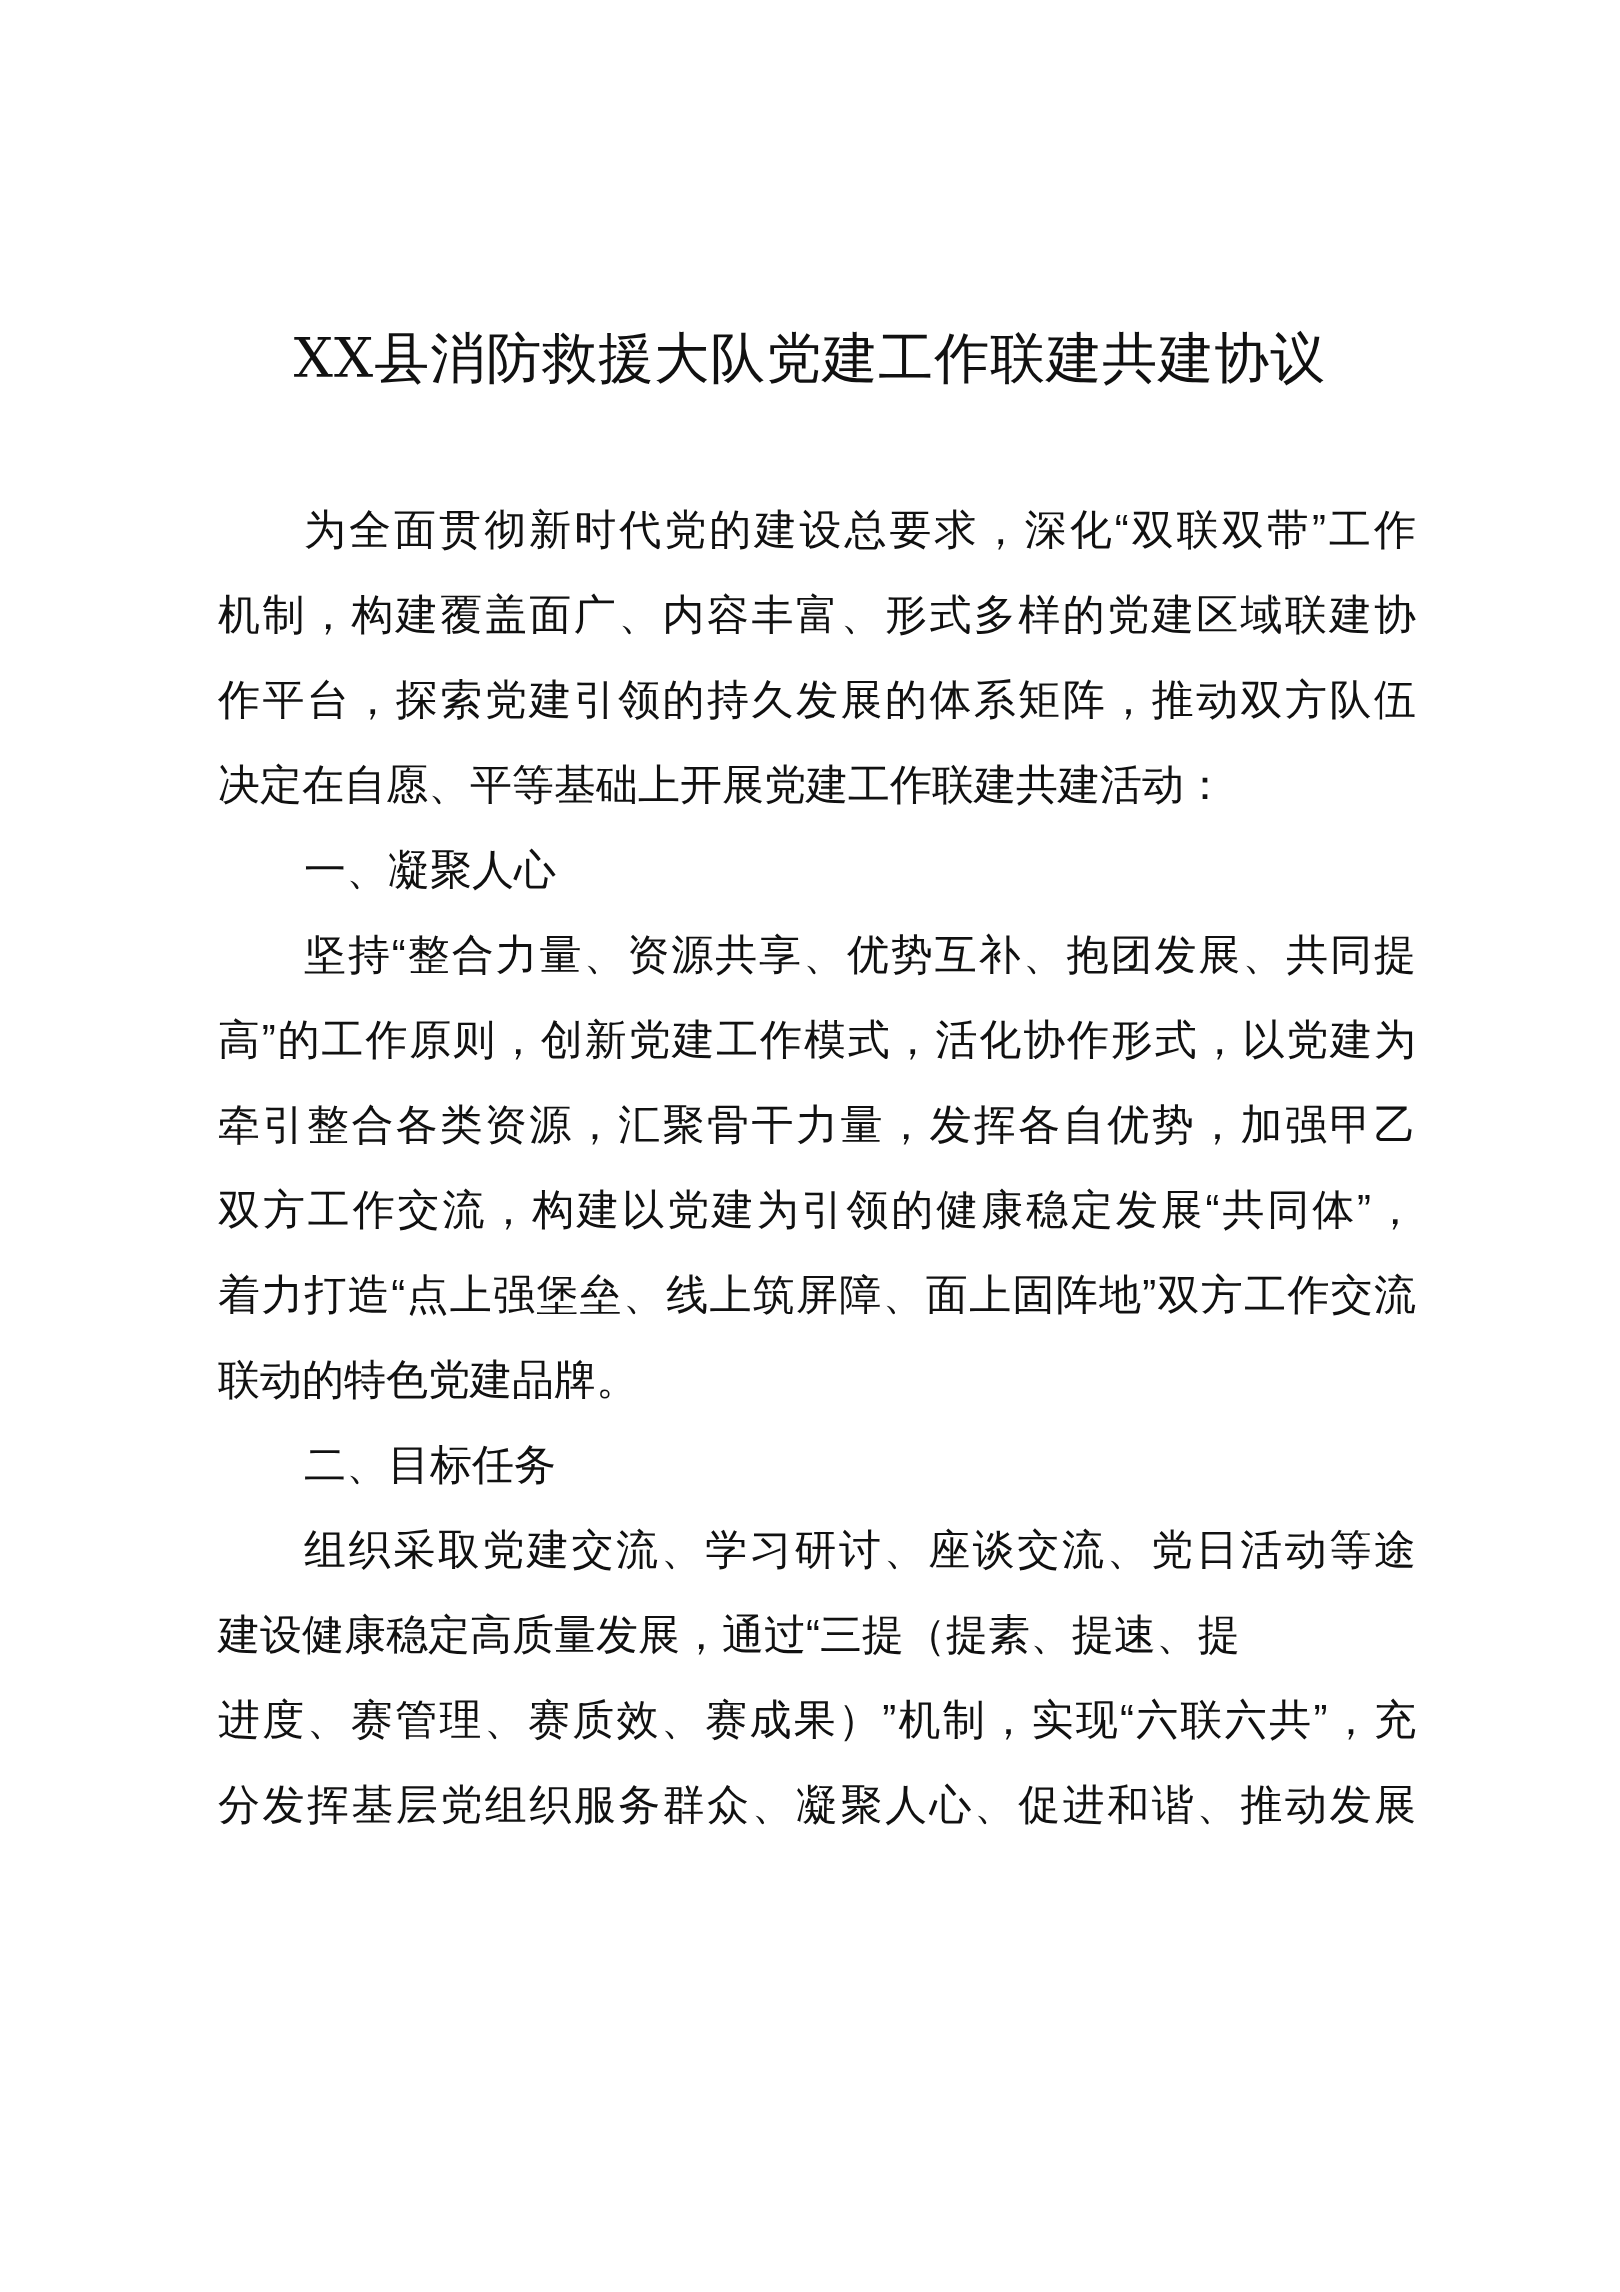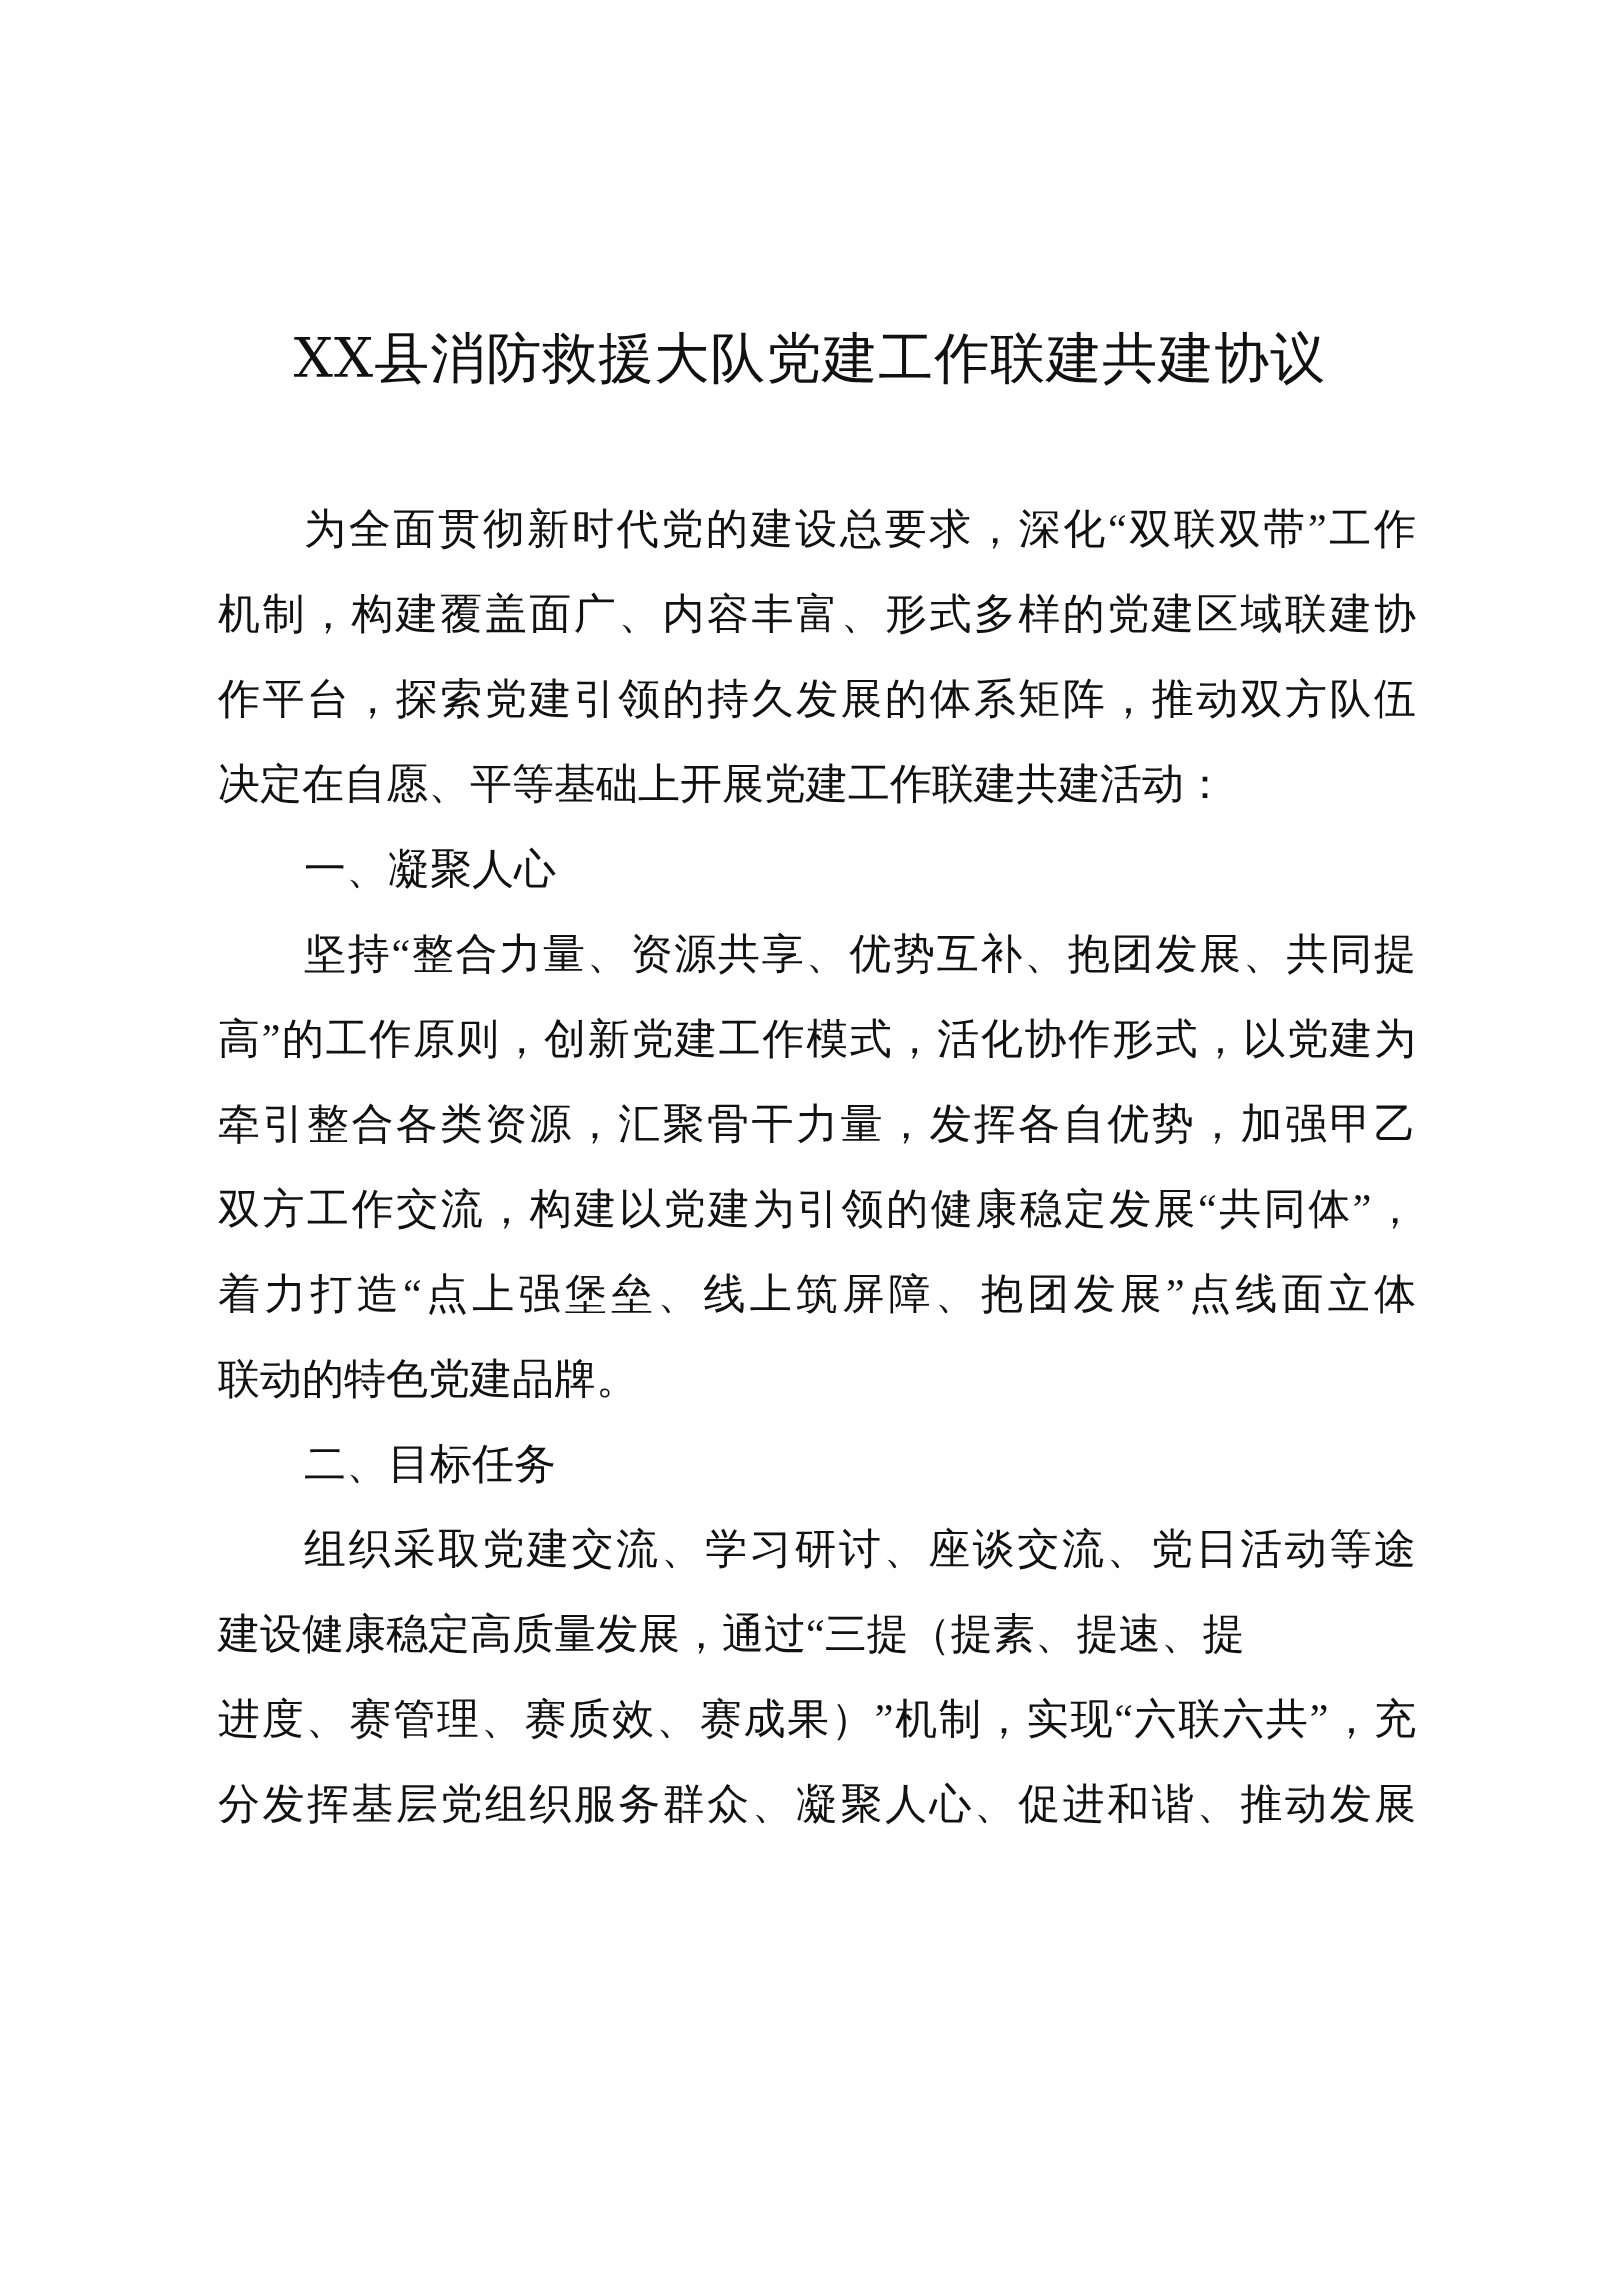--- a/index.html
+++ b/index.html
@@ -5,21 +5,21 @@
   html, body { margin: 0; padding: 0; background: #ffffff; }
   body { width: 1620px; height: 2293px; position: relative; overflow: hidden; }
   .page { position: absolute; left: 0; top: 0; width: 1620px; height: 2293px; background: #ffffff; border-radius: 15px; }
   .title {
     position: absolute; left: 0; top: 319px; width: 1620px; text-align: center;
     font-family: "DejaVu Serif", "Liberation Serif", serif;
     font-size: 55px; color: #111; letter-spacing: 1px; line-height: 78px;
   }
   .body {
     position: absolute; left: 218px; top: 487px; width: 1198px;
-    font-family: Liberation Serif, serif;
+    font-family: Liberation Sans, sans-serif;
     font-size: 42px; color: #111; line-height: 85px;
   }
   .line { white-space: nowrap; height: 85px; overflow: visible; }
   .indent { padding-left: 86px; }
   .justify { text-align: justify; text-align-last: justify; }
 </style>
 </head>
 <body>
 
 <div class="page">
@@ -27,21 +27,21 @@
   <div class="body">
     <div class="line indent justify">为全面贯彻新时代党的建设总要求，深化“双联双带”工作</div>
     <div class="line justify">机制，构建覆盖面广、内容丰富、形式多样的党建区域联建协</div>
     <div class="line justify">作平台，探索党建引领的持久发展的体系矩阵，推动双方队伍</div>
     <div class="line">决定在自愿、平等基础上开展党建工作联建共建活动：</div>
     <div class="line indent">一、凝聚人心</div>
     <div class="line indent justify">坚持“整合力量、资源共享、优势互补、抱团发展、共同提</div>
     <div class="line justify">高”的工作原则，创新党建工作模式，活化协作形式，以党建为</div>
     <div class="line justify">牵引整合各类资源，汇聚骨干力量，发挥各自优势，加强甲乙</div>
     <div class="line justify">双方工作交流，构建以党建为引领的健康稳定发展“共同体”，</div>
-    <div class="line justify">着力打造“点上强堡垒、线上筑屏障、抱团发展”点线面立体</div>
+    <div class="line justify">着力打造“点上强堡垒、线上筑屏障、面上固阵地”双方工作交流</div>
     <div class="line">联动的特色党建品牌。</div>
     <div class="line indent">二、目标任务</div>
     <div class="line indent justify">组织采取党建交流、学习研讨、座谈交流、党日活动等途</div>
     <div class="line">建设健康稳定高质量发展，通过“三提（提素、提速、提</div>
     <div class="line justify">进度、赛管理、赛质效、赛成果）”机制，实现“六联六共”，充</div>
     <div class="line justify">分发挥基层党组织服务群众、凝聚人心、促进和谐、推动发展</div>
   </div>
 </div>
 
 

